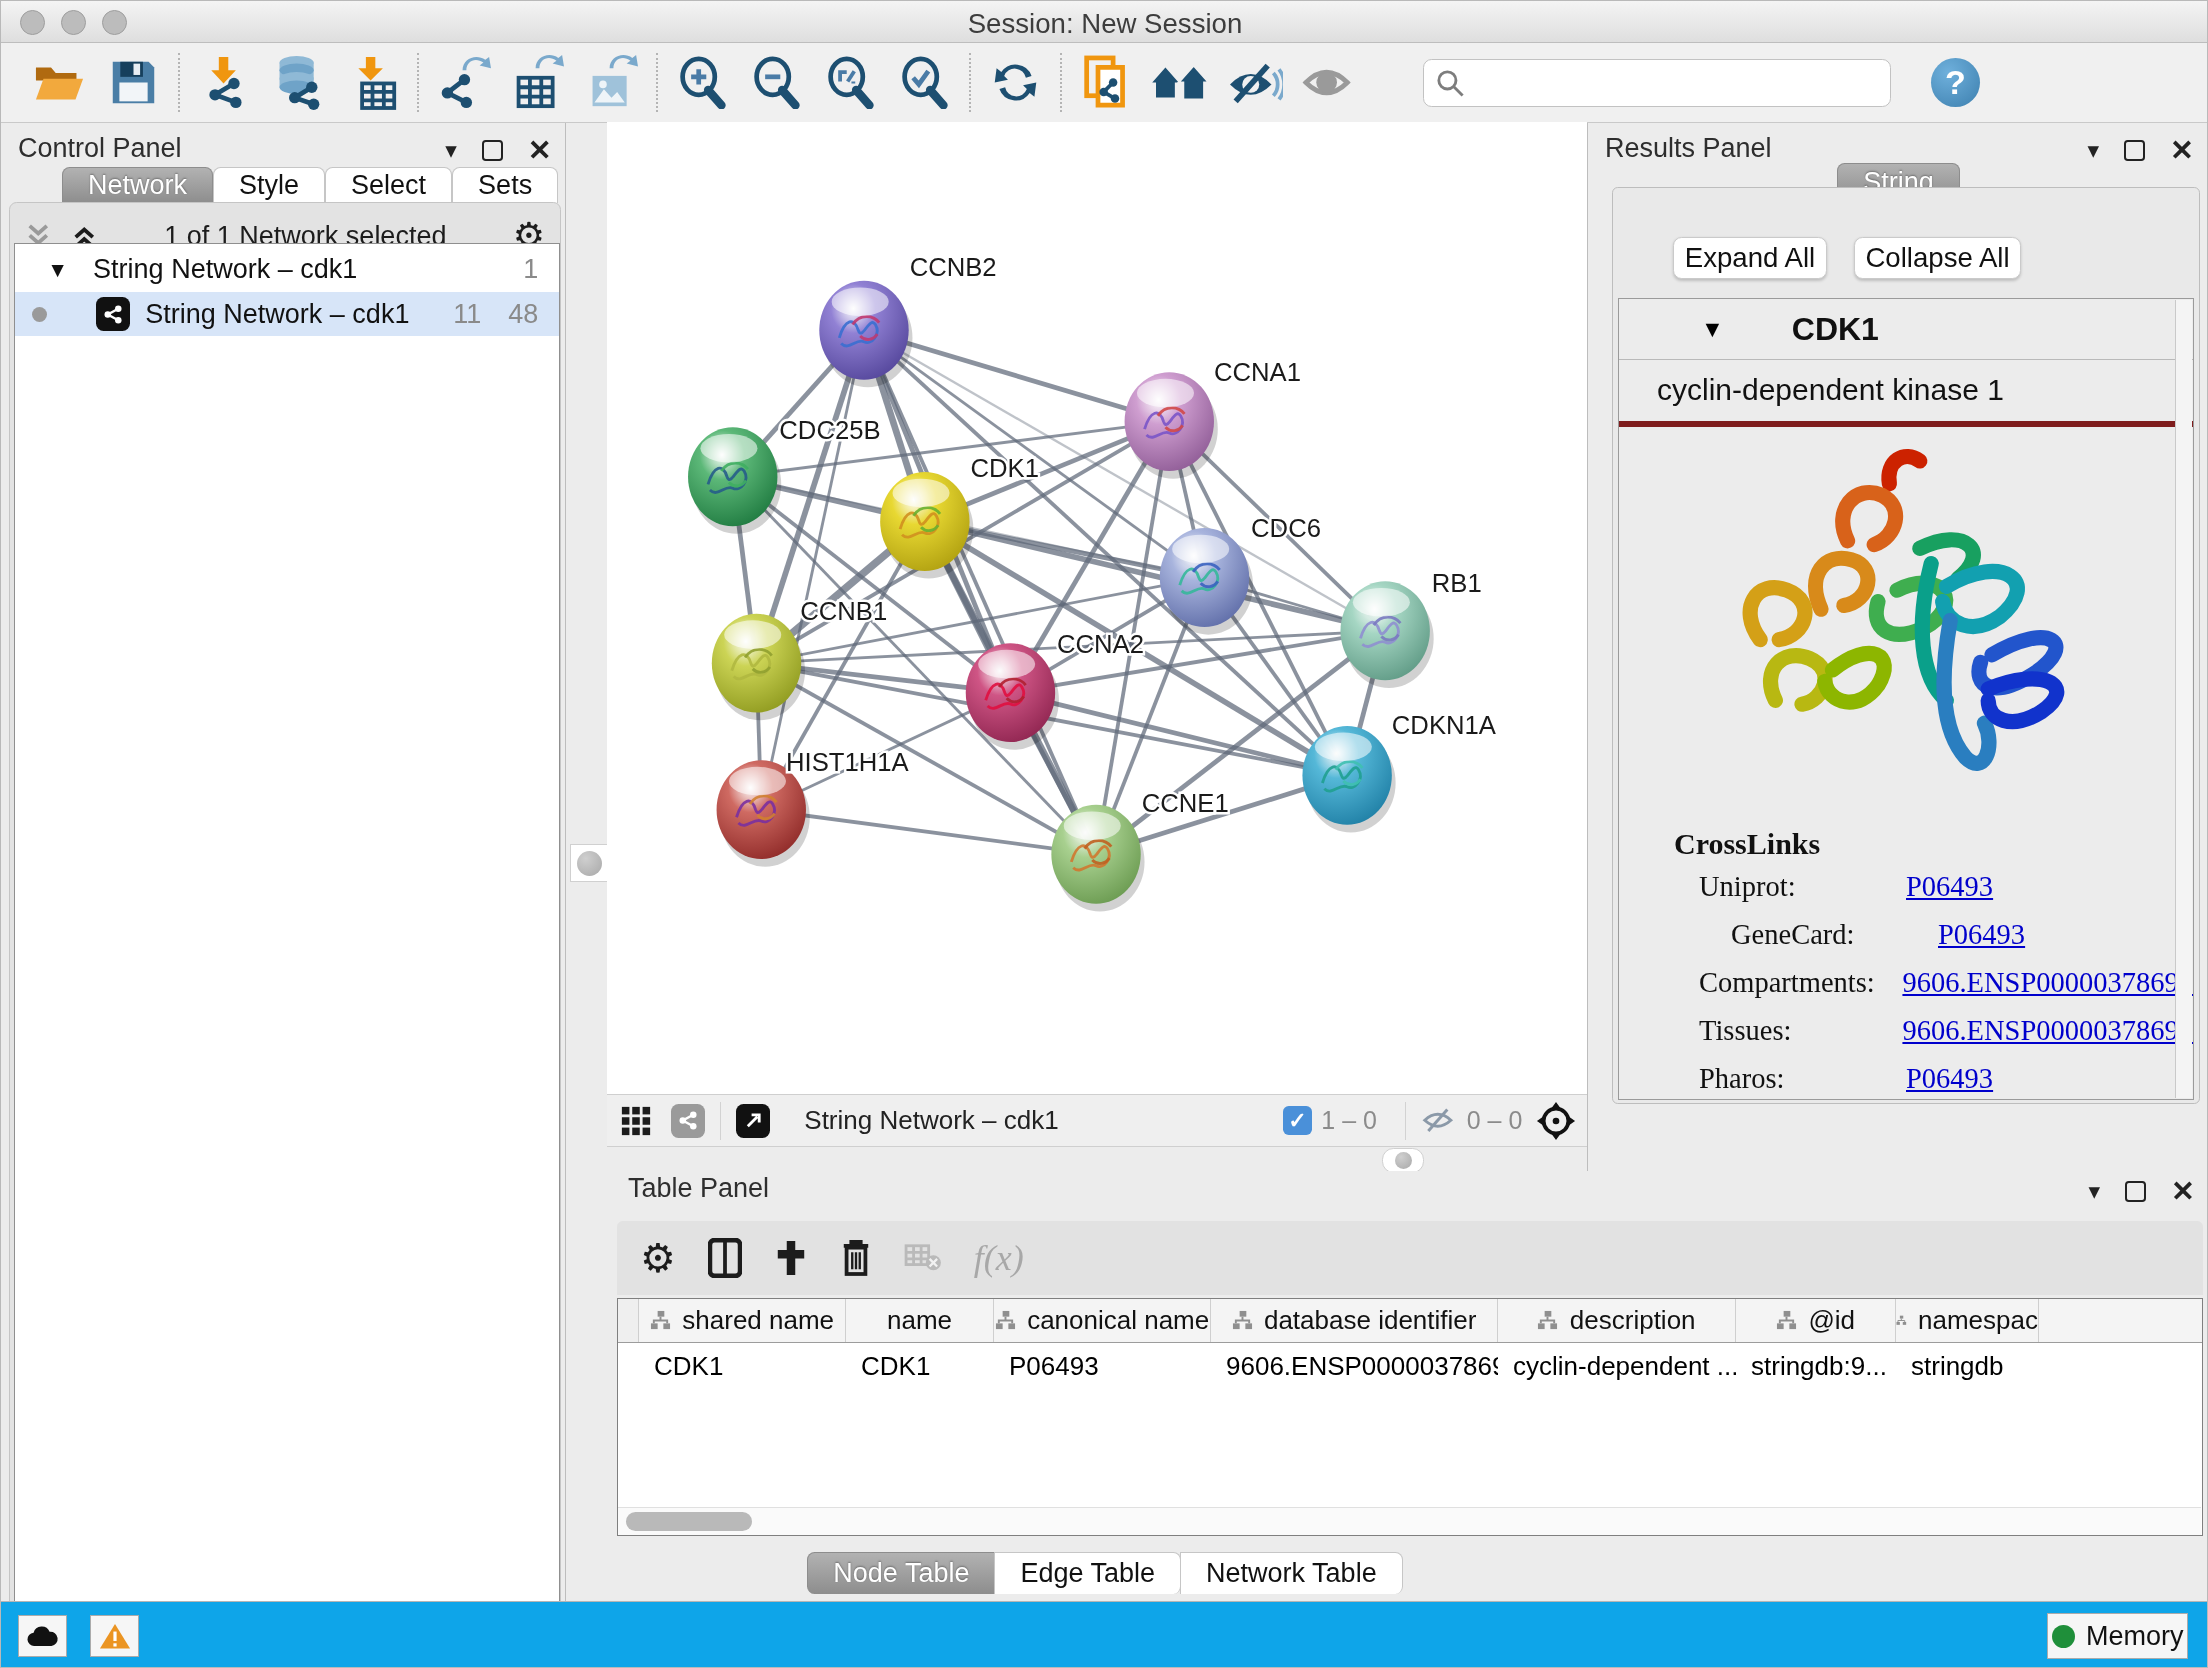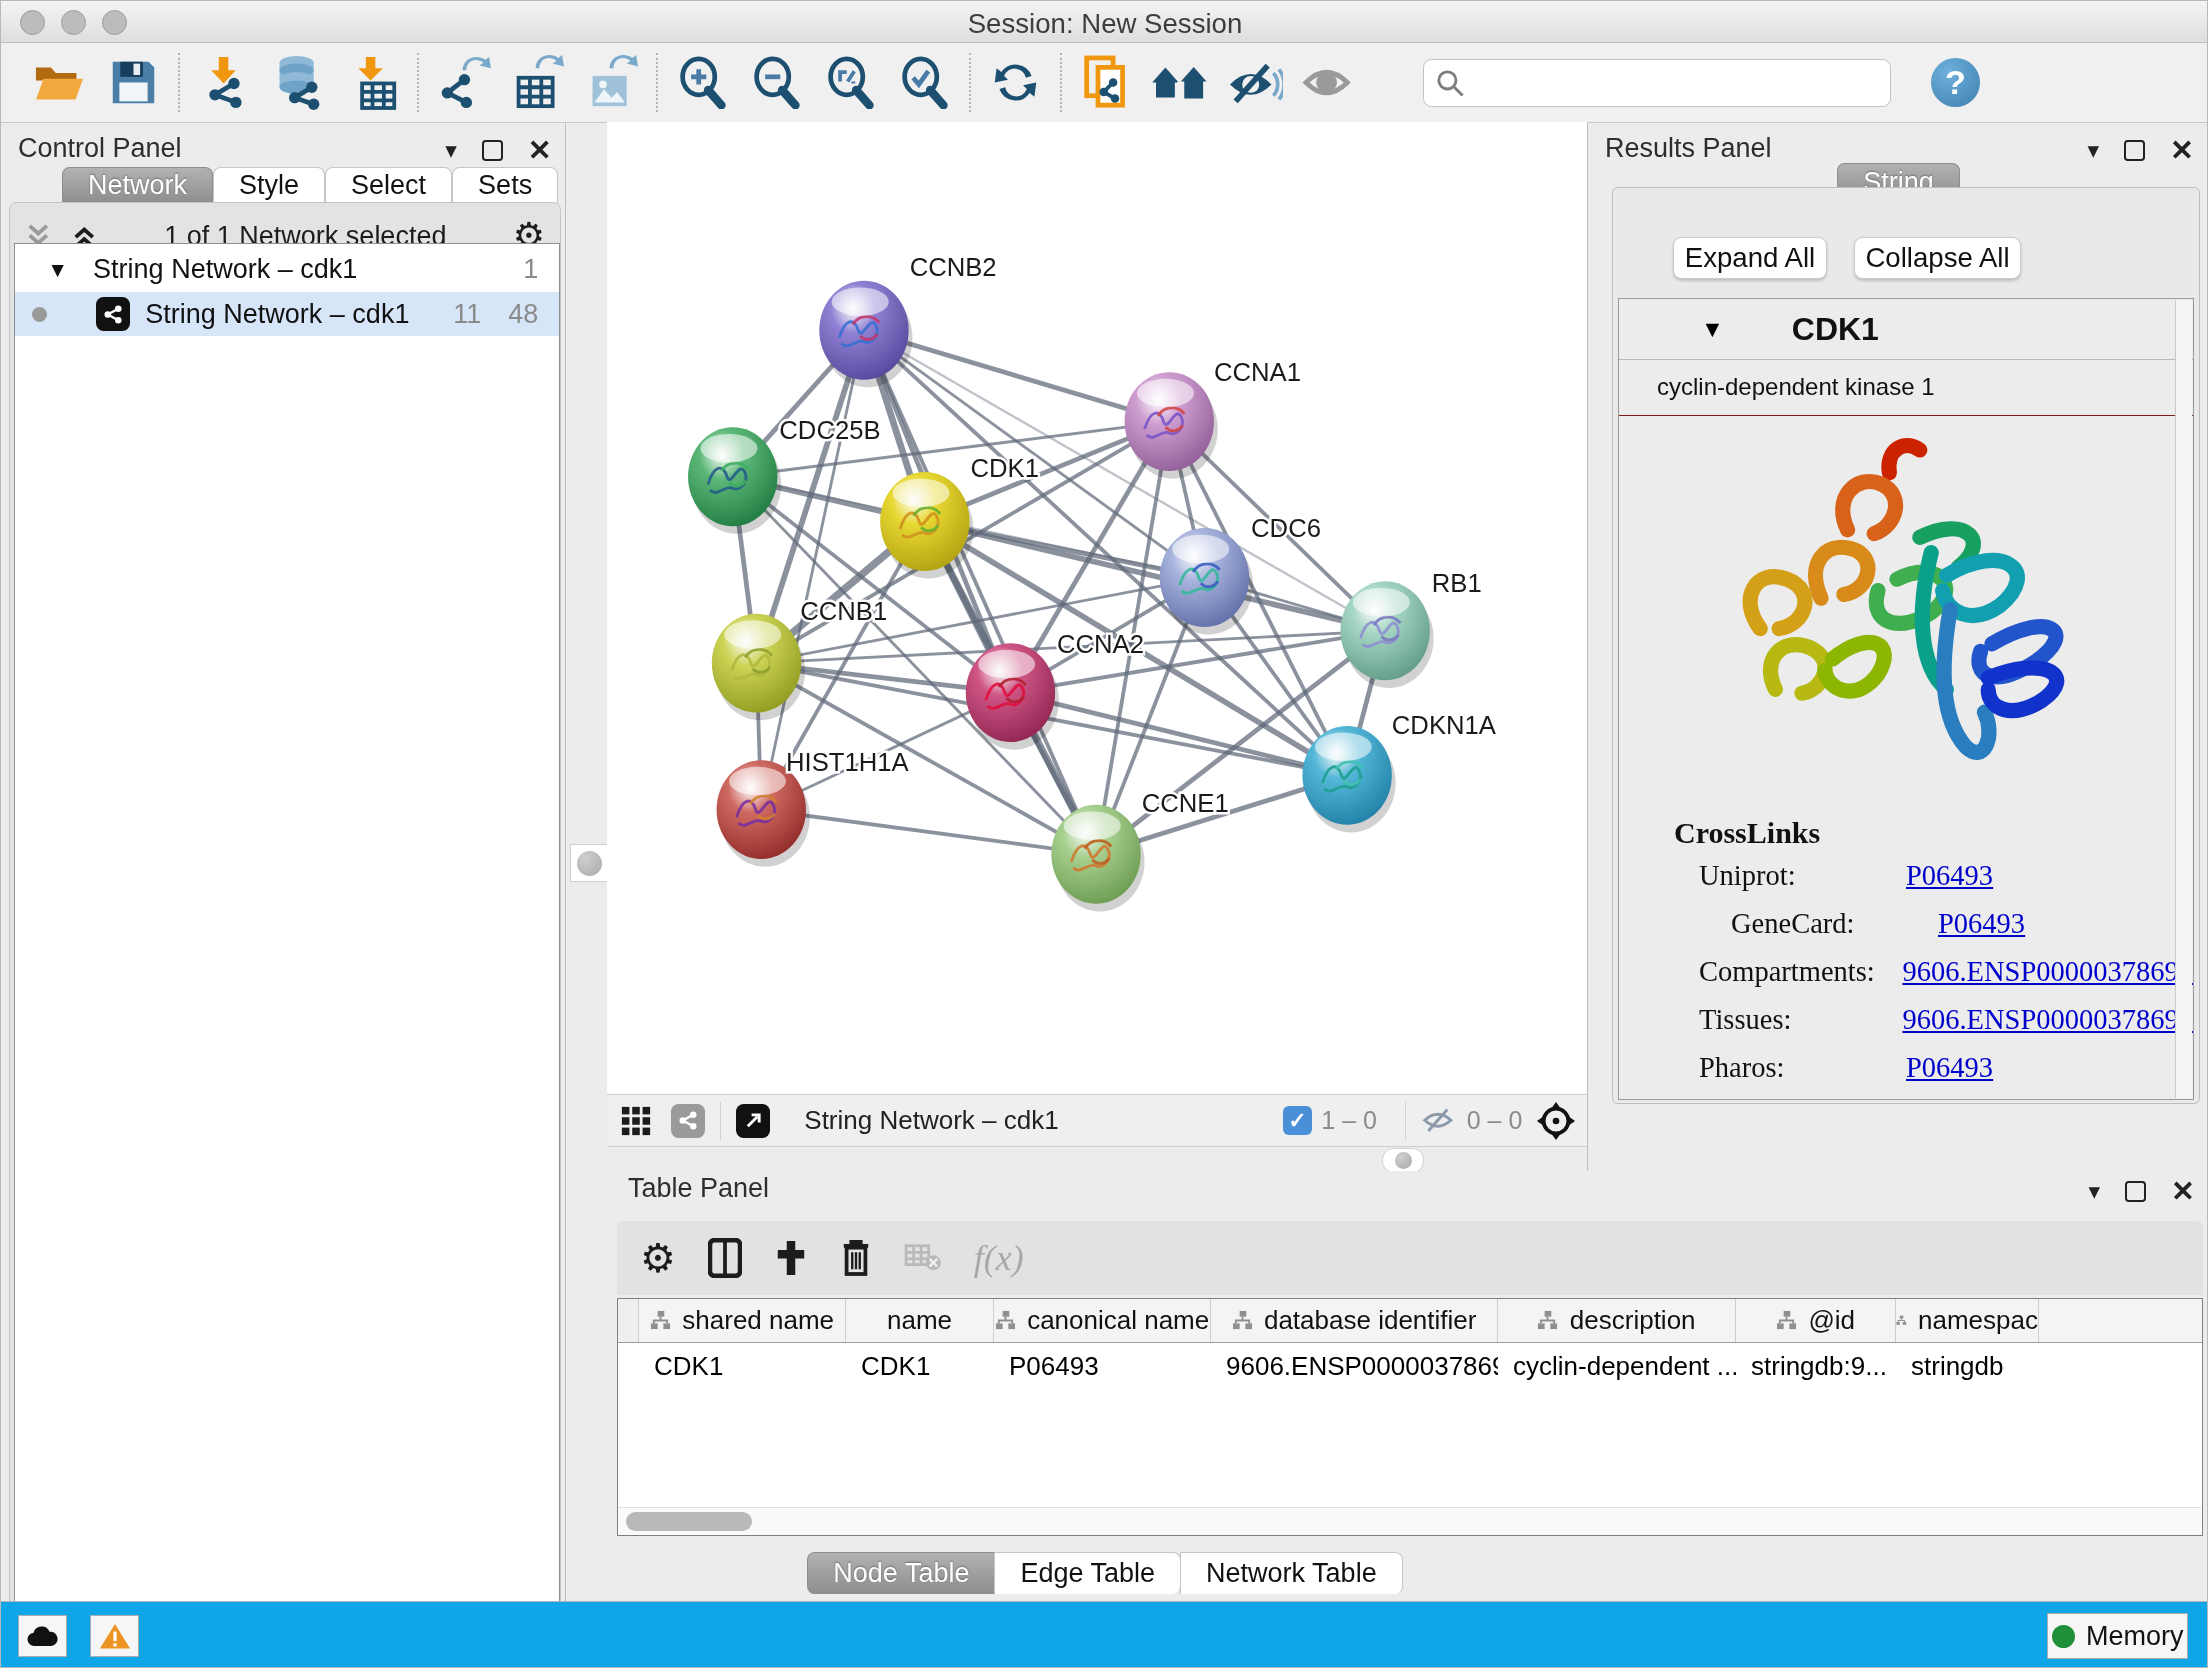--- a/index.html
+++ b/index.html
@@ -564,21 +564,21 @@
   </div>
   <div class="abs rp-outer"></div>
   <button class="rp-btn" style="left:1672px;top:236px;width:154px;">Expand All</button>
   <button class="rp-btn" style="left:1853px;top:236px;width:167px;">Collapse All</button>
 
   <div class="abs rp-inner">
     <div class="rp-generow">
       <span style="margin-left:82px;font-size:23px;">▼</span>
       <span style="margin-left:68px;font-size:32px;font-weight:bold;color:#111;">CDK1</span>
     </div>
-    <div style="padding:13.3px 0 0 38px;font-size:24px;color:#111;border-bottom:1px solid #7f1d1d;padding-bottom:13.3px;">cyclin-dependent kinase 1</div>
+    <div style="padding:13.3px 0 0 38px;font-size:30px;color:#111;border-bottom:6px solid #7f1d1d;padding-bottom:13.3px;">cyclin-dependent kinase 1</div>
 
     <div style="display:flex;justify-content:center;margin-top:15px;">
       <svg width="399" height="380" viewBox="0 0 210 200">
         <g fill="none" stroke-linecap="round" stroke-width="8">
           <path d="M96 22 C94 10 104 4 112 10" stroke="#cc2200"></path>
           <path d="M74 52 C66 36 78 22 92 28 C104 34 100 50 88 54" stroke="#d8621a"></path>
           <path d="M60 88 C52 70 62 58 76 62 C90 66 86 84 72 86" stroke="#d88a1a"></path>
           <path d="M28 104 C16 88 26 72 42 78 C58 84 52 102 38 104" stroke="#d4a017"></path>
           <path d="M36 136 C28 120 40 108 54 114 C68 120 62 136 50 138" stroke="#b8b812"></path>
           <path d="M66 120 C86 104 100 112 90 128 C80 142 64 138 62 126" stroke="#8db600"></path>

